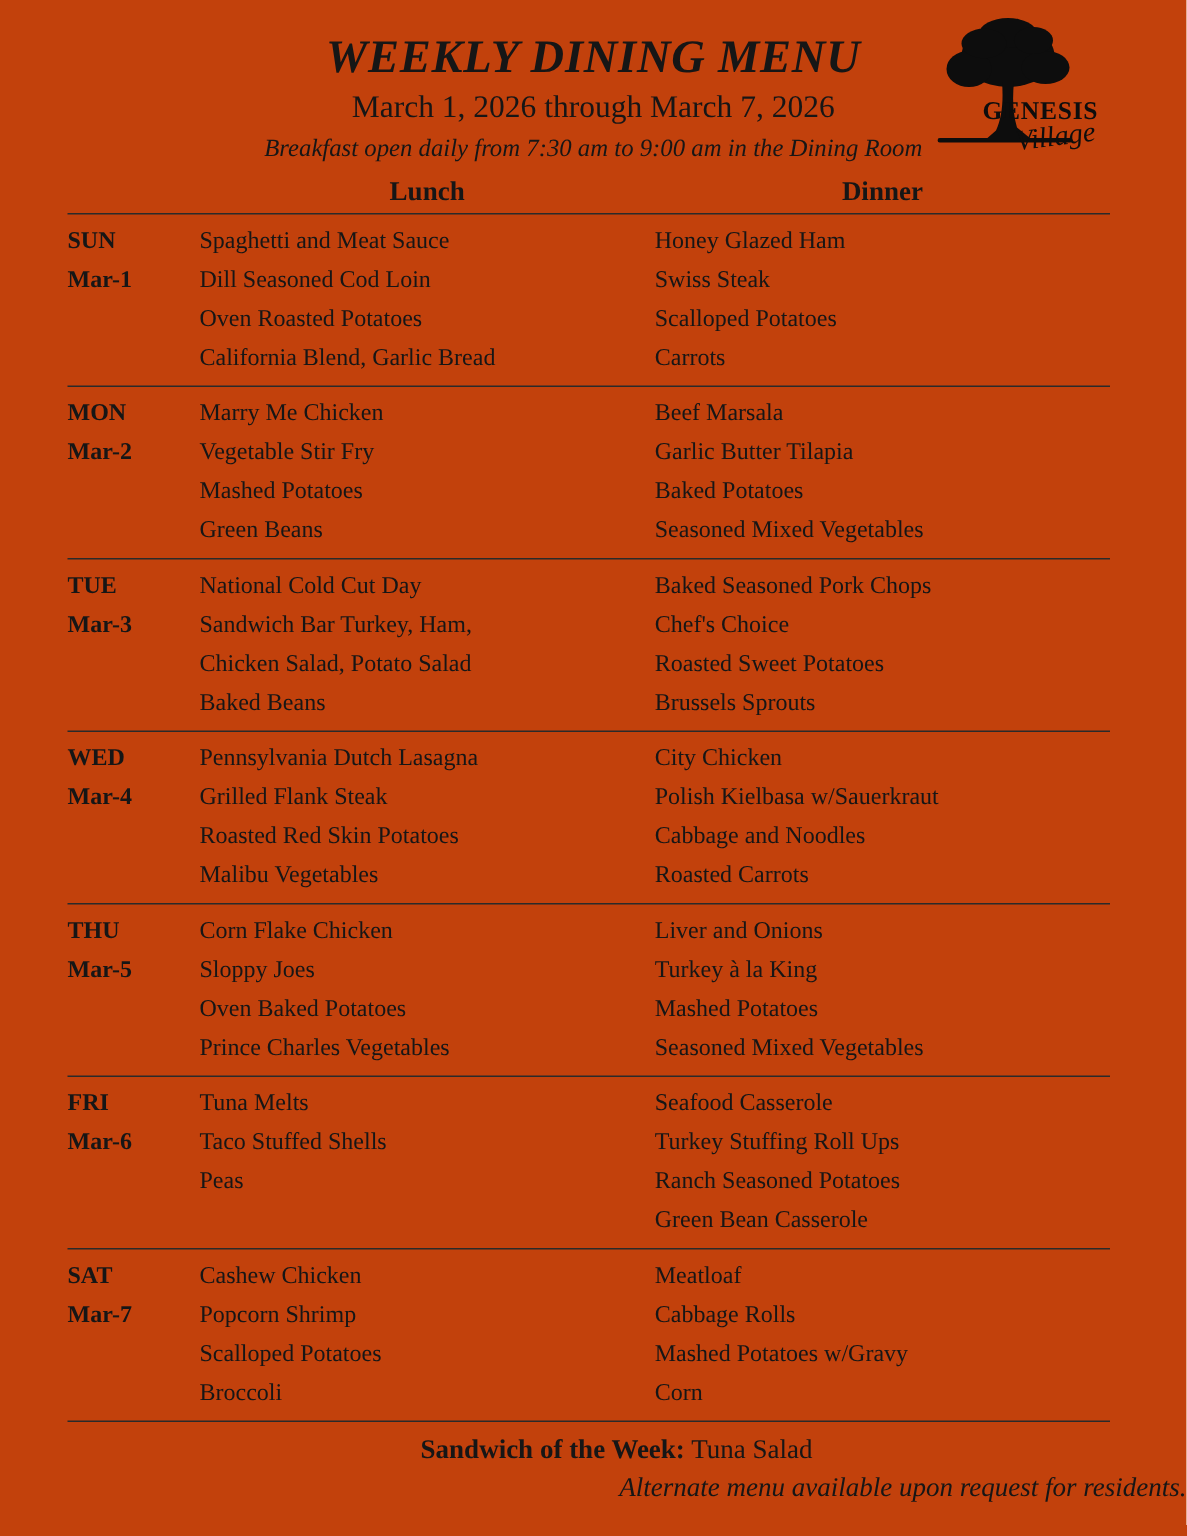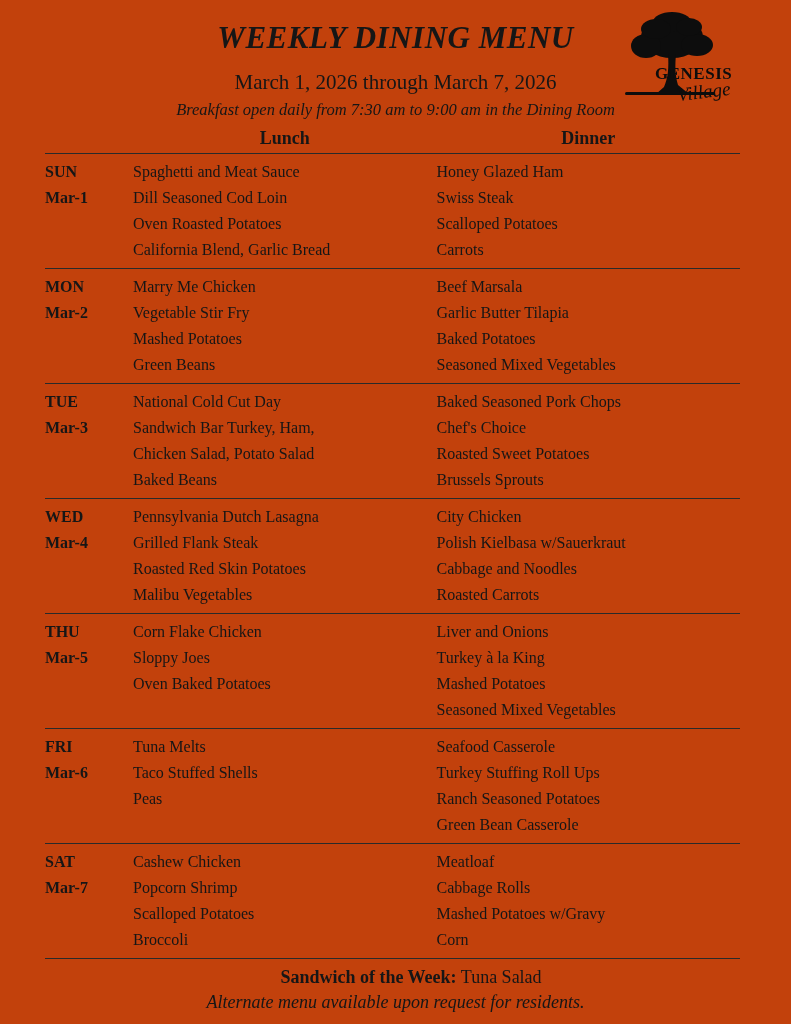--- a/index.html
+++ b/index.html
@@ -20,21 +20,21 @@
     margin: 0;
     text-align: center;
     font-size: 31px;
     font-weight: bold;
     font-style: italic;
     letter-spacing: 0.5px;
   }
   .date-range {
     text-align: center;
     font-size: 21px;
-    margin-top: 14px;
+    margin-top: 3px;
   }
   .breakfast-note {
     text-align: center;
     font-size: 16.5px;
     font-style: italic;
     margin-top: 5px;
   }
 
   
   .logo {
@@ -90,20 +90,21 @@
   .cell div { white-space: nowrap; }
 
   
   .footer { text-align: center; margin-top: 8px; }
   .sandwich-line { font-size: 18px; }
   .sandwich-label { font-weight: bold; margin-left: 31px; }
   .alternate-note {
     font-size: 18px;
     font-style: italic;
     margin-top: 4px;
+    text-align: right;
   }
 </style>
 </head>
 <body>
 
 <div class="page">
 
   <div class="header">
     <h1 class="title">WEEKLY DINING MENU</h1>
     <div class="date-range">March 1, 2026 through March 7, 2026</div>
@@ -214,20 +215,21 @@
 
     <div class="row">
       <div class="day-cell">
         <div>THU</div>
         <div>Mar-5</div>
       </div>
       <div class="cell">
         <div>Corn Flake Chicken</div>
         <div>Sloppy Joes</div>
         <div>Oven Baked Potatoes</div>
+        <div>Prince Charles Vegetables</div>
       </div>
       <div class="cell">
         <div>Liver and Onions</div>
         <div>Turkey à la King</div>
         <div>Mashed Potatoes</div>
         <div>Seasoned Mixed Vegetables</div>
       </div>
     </div>
 
     <div class="row">

